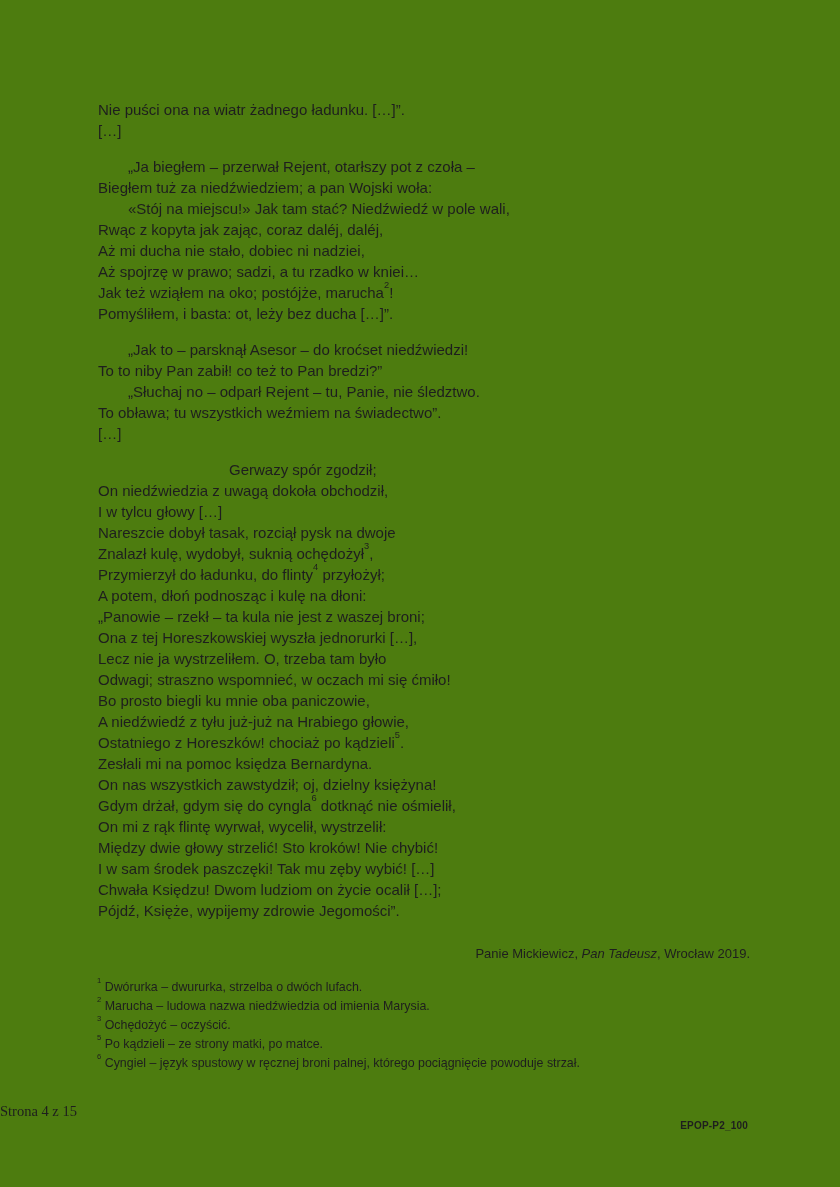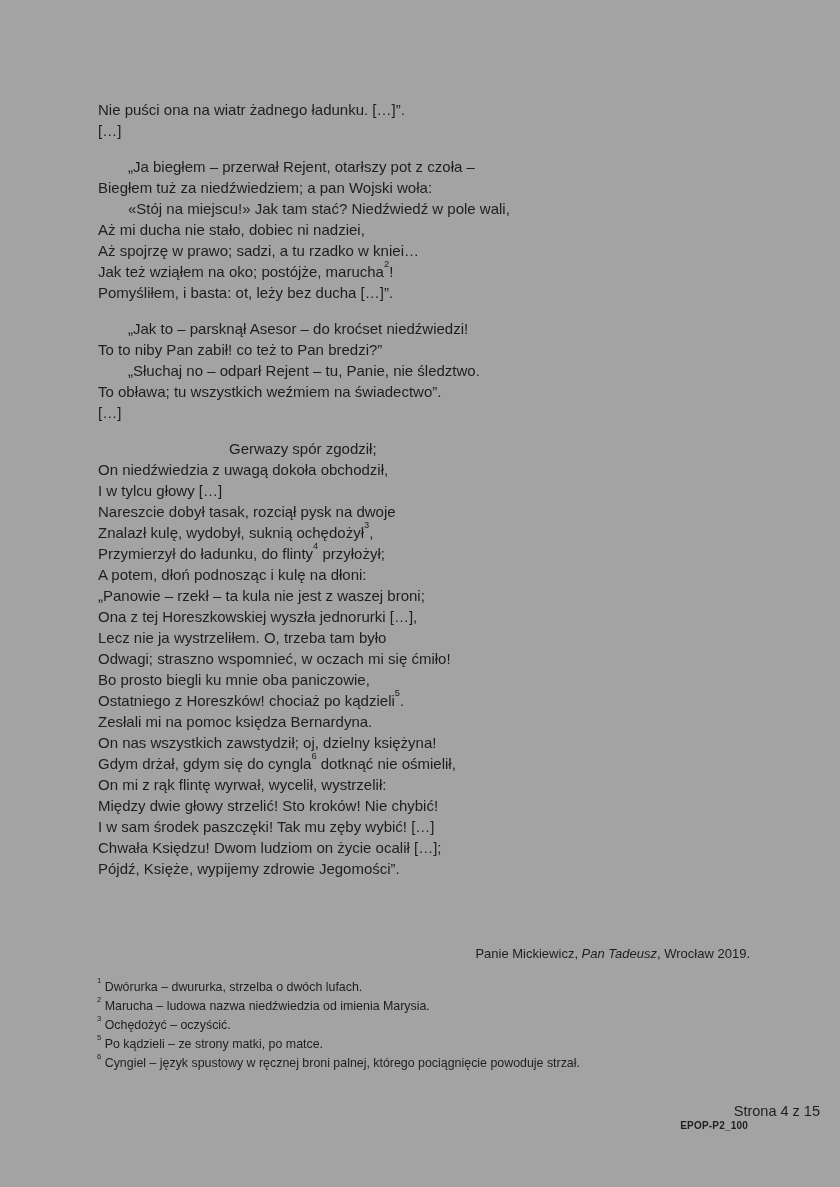--- a/index.html
+++ b/index.html
@@ -4,21 +4,21 @@
 <style>
   html, body {
     margin: 0;
     padding: 0;
     background: #ffffff;
   }
   .page {
     position: relative;
     width: 840px;
     height: 1187px;
-    background: #a3a3a3;
+    background: #4d7c0f;
     overflow: hidden;
     font-family: "Liberation Sans", sans-serif;
     color: #1e1e1e;
   }
   .poem {
     position: absolute;
     left: 98px;
     top: 99px;
     width: 656px;
     font-size: 15px;
@@ -51,22 +51,23 @@
     top: 978px;
     width: 670px;
     font-size: 12.4px;
     line-height: 19px;
   }
   .footer-page {
     position: absolute;
     top: 1103px;
     left: 0;
     width: 820px;
-    text-align: right;
+    text-align: left;
     font-size: 14.5px;
+    font-family: Liberation Serif, serif;
   }
   .footer-code {
     position: absolute;
     top: 1120px;
     left: 98px;
     width: 650px;
     text-align: right;
     font-size: 10px;
     font-weight: 700;
     letter-spacing: 0.2px;
@@ -79,20 +80,21 @@
 
   <div class="poem">
       <div class="stanza">
         <div class="line i0">Nie puści ona na wiatr żadnego ładunku. […]”.</div>
         <div class="line i0">[…]</div>
       </div>
       <div class="stanza">
         <div class="line i1">„Ja biegłem – przerwał Rejent, otarłszy pot z czoła –</div>
         <div class="line i0">Biegłem tuż za niedźwiedziem; a pan Wojski woła:</div>
         <div class="line i1">«Stój na miejscu!» Jak tam stać? Niedźwiedź w pole wali,</div>
+        <div class="line i0">Rwąc z kopyta jak zając, coraz daléj, daléj,</div>
         <div class="line i0">Aż mi ducha nie stało, dobiec ni nadziei,</div>
         <div class="line i0">Aż spojrzę w prawo; sadzi, a tu rzadko w kniei…</div>
         <div class="line i0">Jak też wziąłem na oko; postójże, marucha<sup>2</sup>!</div>
         <div class="line i0">Pomyśliłem, i basta: ot, leży bez ducha […]”.</div>
       </div>
       <div class="stanza">
         <div class="line i1">„Jak to – parsknął Asesor – do kroćset niedźwiedzi!</div>
         <div class="line i0">To to niby Pan zabił! co też to Pan bredzi?”</div>
         <div class="line i1">„Słuchaj no – odparł Rejent – tu, Panie, nie śledztwo.</div>
         <div class="line i0">To obława; tu wszystkich weźmiem na świadectwo”.</div>
@@ -104,20 +106,21 @@
         <div class="line i0">I w tylcu głowy […]</div>
         <div class="line i0">Nareszcie dobył tasak, rozciął pysk na dwoje</div>
         <div class="line i0">Znalazł kulę, wydobył, suknią ochędożył<sup>3</sup>,</div>
         <div class="line i0">Przymierzył do ładunku, do flinty<sup>4</sup> przyłożył;</div>
         <div class="line i0">A potem, dłoń podnosząc i kulę na dłoni:</div>
         <div class="line i0">„Panowie – rzekł – ta kula nie jest z waszej broni;</div>
         <div class="line i0">Ona z tej Horeszkowskiej wyszła jednorurki […],</div>
         <div class="line i0">Lecz nie ja wystrzeliłem. O, trzeba tam było</div>
         <div class="line i0">Odwagi; straszno wspomnieć, w oczach mi się ćmiło!</div>
         <div class="line i0">Bo prosto biegli ku mnie oba paniczowie,</div>
+        <div class="line i0">A niedźwiedź z tyłu już-już na Hrabiego głowie,</div>
         <div class="line i0">Ostatniego z Horeszków! chociaż po kądzieli<sup>5</sup>.</div>
         <div class="line i0">Zesłali mi na pomoc księdza Bernardyna.</div>
         <div class="line i0">On nas wszystkich zawstydził; oj, dzielny księżyna!</div>
         <div class="line i0">Gdym drżał, gdym się do cyngla<sup>6</sup> dotknąć nie ośmielił,</div>
         <div class="line i0">On mi z rąk flintę wyrwał, wycelił, wystrzelił:</div>
         <div class="line i0">Między dwie głowy strzelić! Sto kroków! Nie chybić!</div>
         <div class="line i0">I w sam środek paszczęki! Tak mu zęby wybić! […]</div>
         <div class="line i0">Chwała Księdzu! Dwom ludziom on życie ocalił […];</div>
         <div class="line i0">Pójdź, Księże, wypijemy zdrowie Jegomości”.</div>
       </div>

